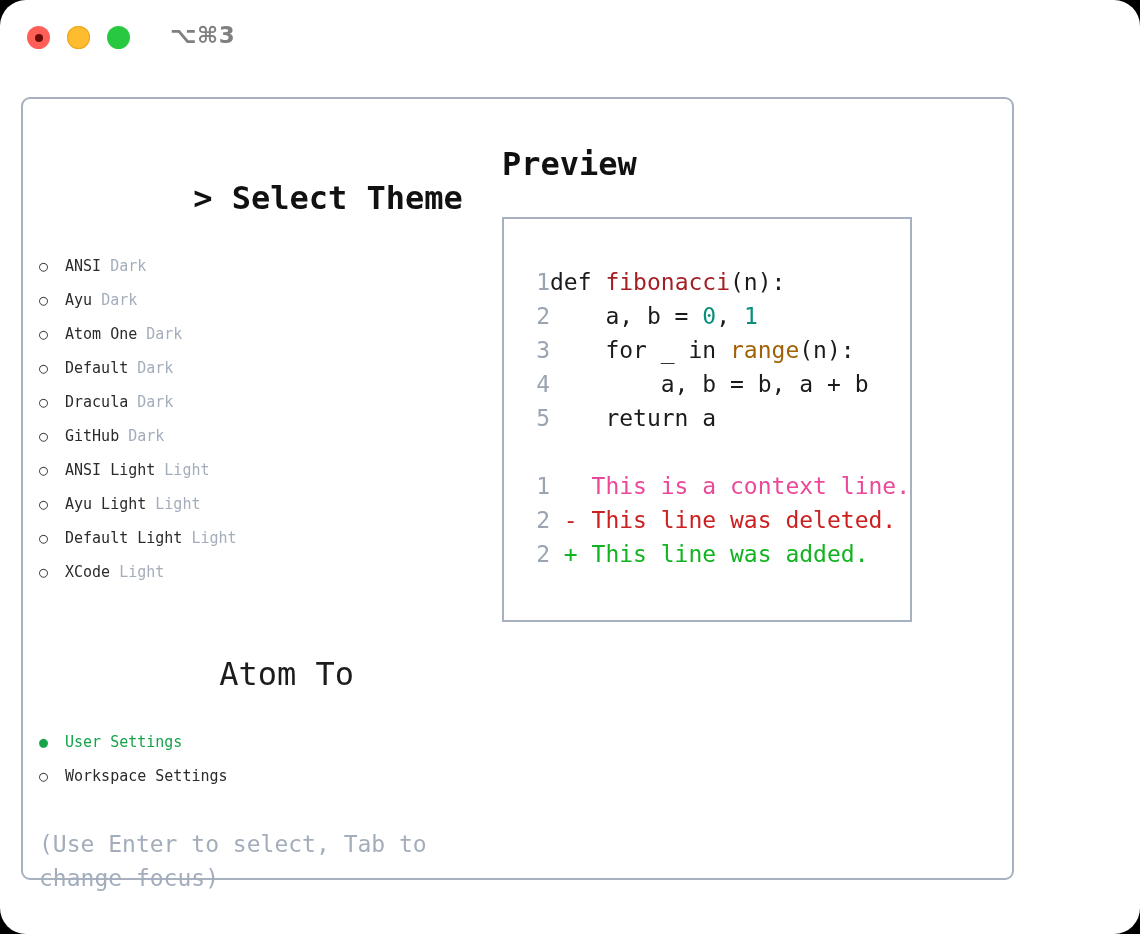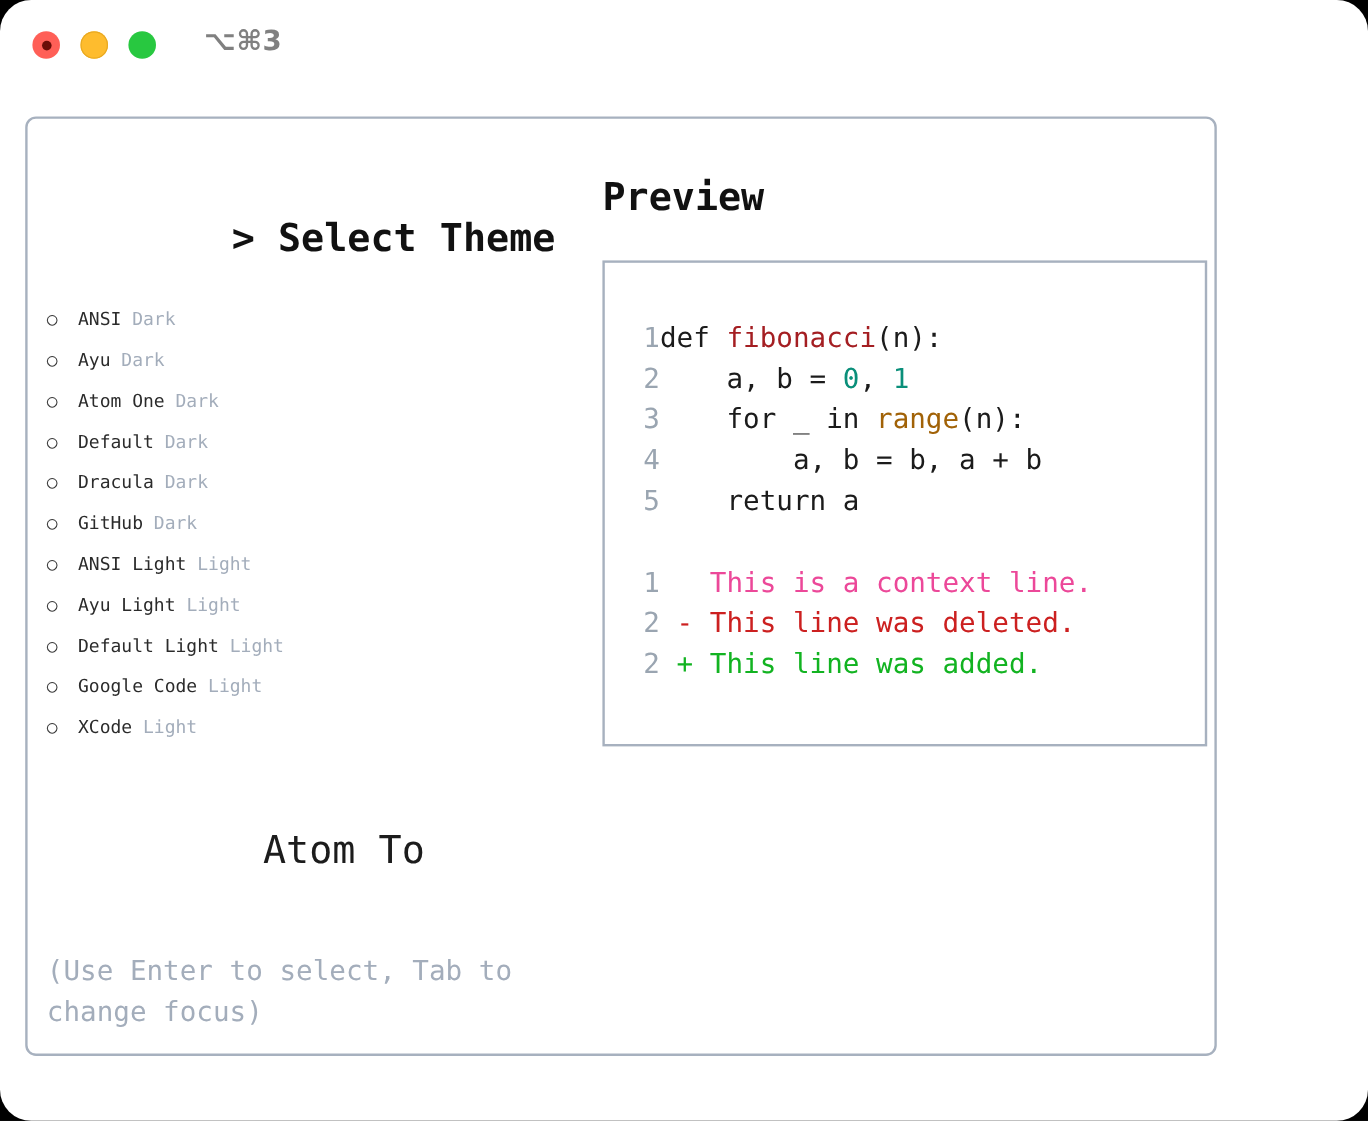--- a/index.html
+++ b/index.html
@@ -141,21 +141,21 @@
   
   .right-col {
     position: absolute;
     left: 479px;
     top: 48px;
     width: 500px;
   }
 
   .preview-box {
     margin-top: 36px;
-    width: 504px;
+    width: 410px;
     height: 405px;
     border: 2px solid #a7b1bf;
     box-sizing: border-box;
     background: #ffffff;
     position: relative;
   }
 
   .code {
     position: absolute;
     left: 16px;
@@ -204,30 +204,33 @@
       <div id="theme-list">
           <div class="row"><span class="marker">○</span><span class="name">ANSI</span> <span class="tag">Dark</span></div>
           <div class="row"><span class="marker">○</span><span class="name">Ayu</span> <span class="tag">Dark</span></div>
           <div class="row"><span class="marker">○</span><span class="name">Atom One</span> <span class="tag">Dark</span></div>
           <div class="row"><span class="marker">○</span><span class="name">Default</span> <span class="tag">Dark</span></div>
           <div class="row"><span class="marker">○</span><span class="name">Dracula</span> <span class="tag">Dark</span></div>
           <div class="row"><span class="marker">○</span><span class="name">GitHub</span> <span class="tag">Dark</span></div>
           <div class="row"><span class="marker">○</span><span class="name">ANSI Light</span> <span class="tag">Light</span></div>
           <div class="row"><span class="marker">○</span><span class="name">Ayu Light</span> <span class="tag">Light</span></div>
           <div class="row"><span class="marker">○</span><span class="name">Default Light</span> <span class="tag">Light</span></div>
-          <div class="row"><span class="marker">○</span><span class="name">Google Code</span> <span class="tag">Light</span></div>
           <div class="row"><span class="marker">○</span><span class="name">XCode</span> <span class="tag">Light</span></div>
         </div>
 
       <div class="gap-block"></div>
 
       <div class="section-head sub">
         <span class="marker"></span><span>Atom To</span>
       </div>
 
+      <div id="apply-list">
+          <div class="row"><span class="marker sel">●</span><span class="name sel">User Settings</span></div>
+          <div class="row"><span class="marker">○</span><span class="name">Workspace Settings</span></div>
+        </div>
 
       <div class="hint">(Use Enter to select, Tab to change focus)</div>
     </div>
 
     <div class="right-col">
       <div class="section-head">Preview</div>
 
       <div class="preview-box">
         <div class="code" id="code-block"><div><span class="ln">1</span><span class="tok">def </span><span class="tok-fn">fibonacci</span><span class="tok">(n):</span></div><div><span class="ln">2</span><span class="tok">    a, b = </span><span class="tok-num">0</span><span class="tok">, </span><span class="tok-num">1</span></div><div><span class="ln">3</span><span class="tok">    for _ in </span><span class="tok-call">range</span><span class="tok">(n):</span></div><div><span class="ln">4</span><span class="tok">        a, b = b, a + b</span></div><div><span class="ln">5</span><span class="tok">    return a</span></div><span class="code-gap"></span><div><span class="ln">1</span><span class="tok-ctx">   This is a context line.</span></div><div><span class="ln">2</span><span class="tok-del"> - This line was deleted.</span></div><div><span class="ln">2</span><span class="tok-add"> + This line was added.</span></div></div>
       </div>

